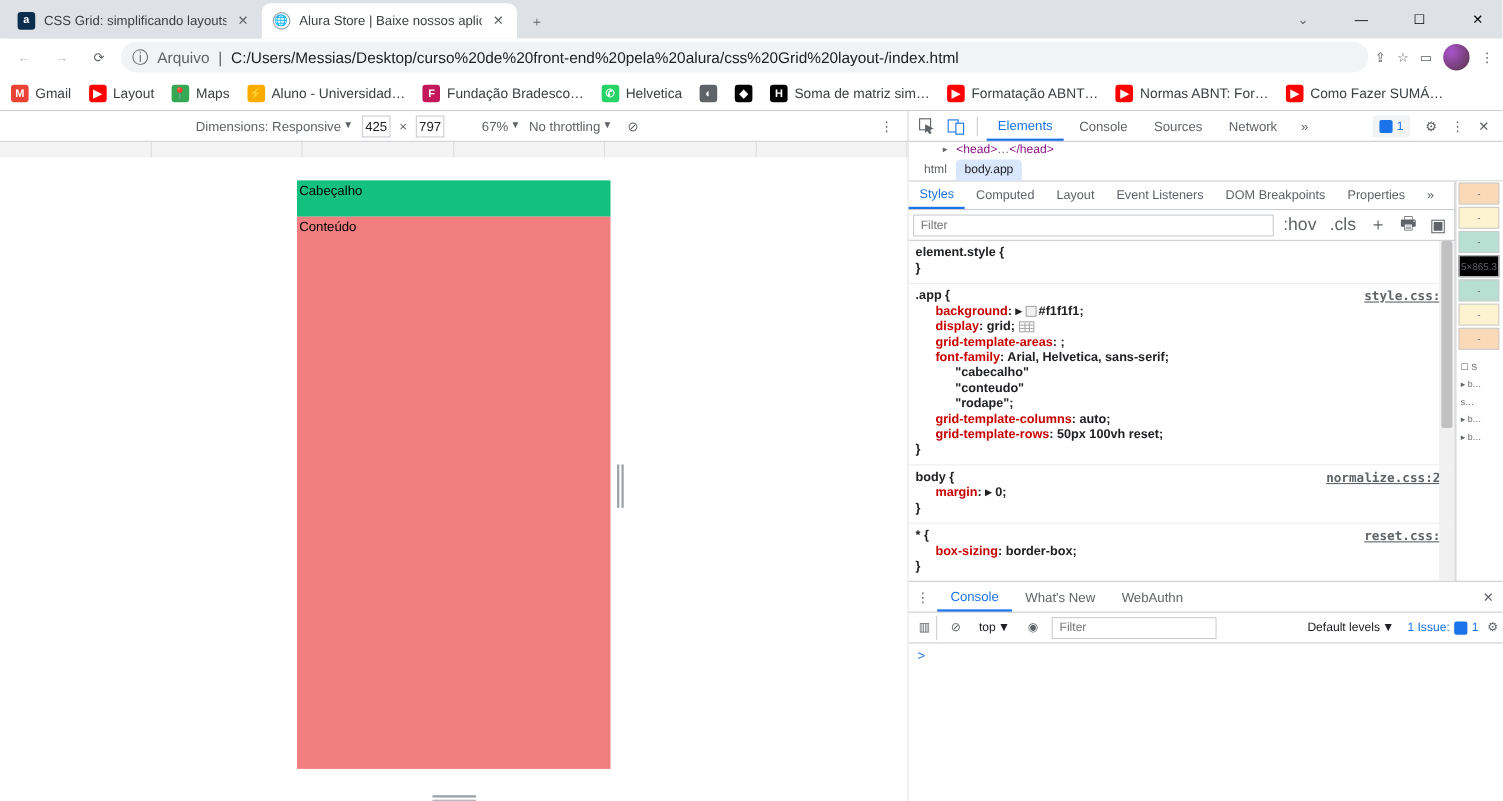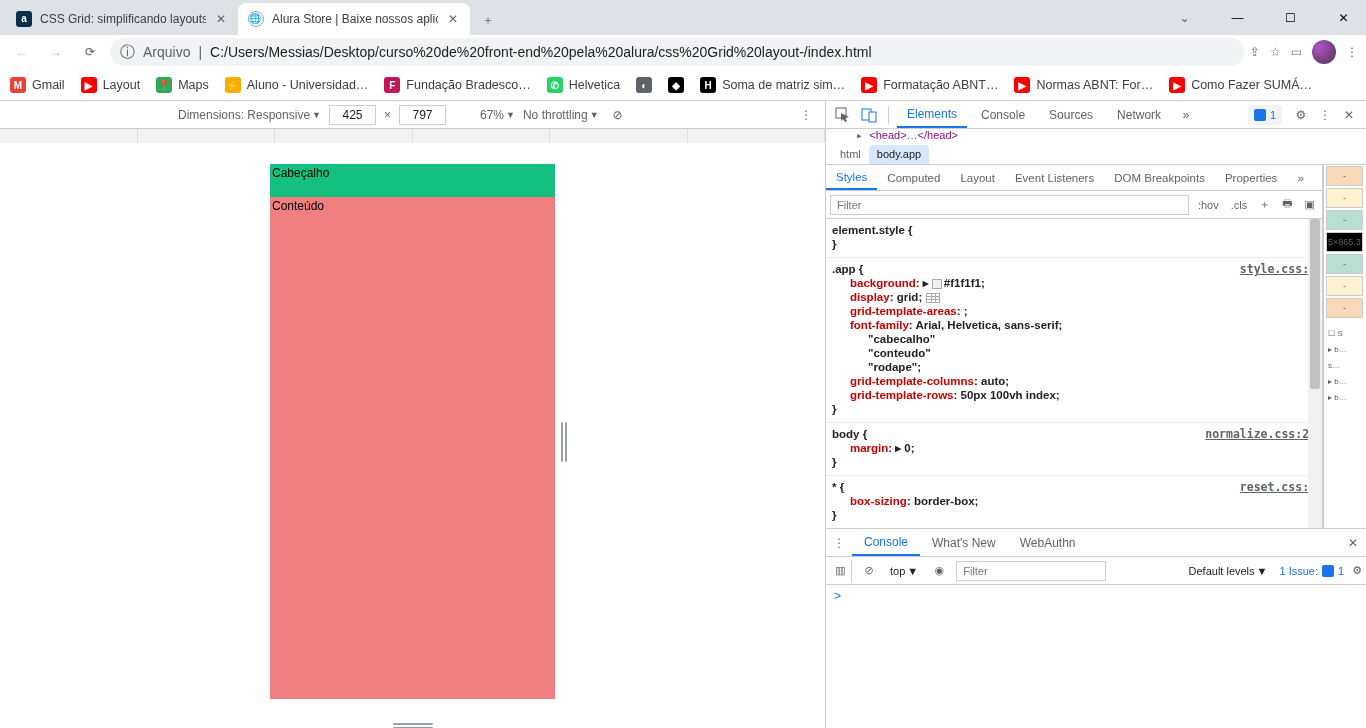--- a/index.html
+++ b/index.html
@@ -38,22 +38,22 @@
   .addr-right{display:flex;align-items:center;gap:10px;color:#5f6368;}
   .avatar{width:24px;height:24px;border-radius:50%;background:radial-gradient(circle at 30% 30%,#a5c,#534);}
   .bookmarks{height:30px;background:#fff;display:flex;align-items:center;gap:4px;padding:0 4px;font-size:12.5px;color:#3c4043;overflow:hidden;}
   .bm{display:flex;align-items:center;gap:6px;padding:4px 6px;border-radius:4px;white-space:nowrap;}
   .bm .bi{width:16px;height:16px;border-radius:3px;display:flex;align-items:center;justify-content:center;font-size:10px;color:#fff;font-weight:bold;}
   
   .main{height:627px;display:flex;}
   .viewport-pane{width:826px;display:flex;flex-direction:column;border-right:1px solid var(--devtools-border);}
   .device-toolbar{height:28px;border-bottom:1px solid var(--devtools-border);display:flex;align-items:center;gap:8px;padding:0 8px;color:#5f6368;font-size:12px;}
   .dt-label{margin-left:170px;}
-  .dim-input{width:47px;height:20px;border:1px solid #cacdd1;text-align:center;font-size:12px;color:#202124;}
-  .dt-sel{display:flex;align-items:center;gap:0px;}
+  .dim-input{width:26px;height:20px;border:1px solid #cacdd1;text-align:center;font-size:12px;color:#202124;}
+  .dt-sel{display:flex;gap:0px;}
   .dt-sel .caret{font-size:9px;margin-left:2px;}
   .dt-spacer{flex:1;}
   .dt-icon{width:22px;height:22px;display:flex;align-items:center;justify-content:center;}
   .canvas-area{flex:1;background:#fff;position:relative;}
   .rulers{position:absolute;left:0;right:0;top:0;height:14px;background:#f3f3f3;display:flex;}
   .rulers .seg{flex:1;border-right:1px solid #ddd;}
   .device-frame{position:absolute;left:270px;top:35px;width:285px;height:555px;background:#fff;}
   .preview-header{height:33px;background:#13c07f;color:#000;font-size:12px;padding:2px 2px;}
   .preview-content{height:502px;background:#f27f7f;color:#000;font-size:12px;padding:2px 2px;}
   .resize-handle{position:absolute;right:-14px;top:50%;transform:translateY(-50%);width:8px;height:40px;display:flex;flex-direction:row;gap:2px;}
@@ -76,21 +76,21 @@
   .dom-html-line{height:16px;padding-left:30px;font-family:Menlo,Consolas,monospace;font-size:11px;color:#5f6368;}
   .dom-html-line .tag{color:#881280;text-align:right;}
   
   .styles-area{display:flex;flex:1;min-height:0;}
   .styles-main{width:497px;display:flex;flex-direction:column;border-right:1px solid var(--devtools-border);}
   .styles-tabs{height:26px;border-bottom:1px solid var(--devtools-border);display:flex;align-items:center;font-size:11.5px;color:#5f6368;}
   .styles-tabs .st{padding:0 10px;height:25px;display:flex;align-items:center;}
   .styles-tabs .st.active{color:#1a73e8;border-bottom:2px solid #1a73e8;}
   .styles-filter{height:28px;border-bottom:1px solid var(--devtools-border);display:flex;align-items:center;gap:6px;padding:0 4px;}
   .styles-filter input{flex:1;height:20px;border:1px solid var(--devtools-border);padding:0 6px;font-size:11px;color:#5f6368;}
-  .styles-filter .fa{font-size:11px;color:#5f6368;padding:0 3px;}
+  .styles-filter .fa{font-size:16px;color:#5f6368;padding:0 3px;}
   .styles-content{flex:1;overflow:auto;font-family:Menlo,Consolas,monospace;font-size:11.5px;line-height:14px;position:relative;font-weight:bold;}
   .rule{padding:4px 6px 6px;border-bottom:1px solid #eee;position:relative;}
   .rule .src{position:absolute;right:6px;top:4px;color:#5f6368;text-decoration:underline;font-family:Menlo,Consolas,monospace;}
   .sel{color:#202124;}
   .prop{color:var(--code-red);}
   .val{color:#202124;}
   .swatch{display:inline-block;width:10px;height:10px;border:1px solid #aaa;vertical-align:middle;margin-right:2px;}
   .grid-badge{display:inline-block;width:14px;height:10px;border:1px solid #aaa;margin-left:4px;vertical-align:middle;background:
     linear-gradient(#aaa,#aaa) 0 33%/100% 1px no-repeat,
     linear-gradient(#aaa,#aaa) 0 66%/100% 1px no-repeat,
@@ -333,21 +333,21 @@
               <div><span class="sel">.app {</span></div>
               <a class="src">style.css:1</a>
               <div class="indent1"><span class="prop">background</span>: ▸ <span class="swatch" style="background:#f1f1f1"></span><span class="val">#f1f1f1</span>;</div>
               <div class="indent1"><span class="prop">display</span>: <span class="val">grid</span>;<span class="grid-badge"></span></div>
               <div class="indent1"><span class="prop">grid-template-areas</span>: <span class="val"></span>;</div>
               <div class="indent1"><span class="prop">font-family</span>: <span class="val">Arial, Helvetica, sans-serif</span>;</div>
               <div class="indent2">"cabecalho"</div>
               <div class="indent2">"conteudo"</div>
               <div class="indent2">"rodape";</div>
               <div class="indent1"><span class="prop">grid-template-columns</span>: <span class="val">auto</span>;</div>
-              <div class="indent1"><span class="prop">grid-template-rows</span>: <span class="val">50px 100vh index</span>;</div>
+              <div class="indent1"><span class="prop">grid-template-rows</span>: <span class="val">50px 100vh reset</span>;</div>
               <div>}</div>
             </div>
             <div class="rule">
               <div><span class="sel">body {</span></div>
               <a class="src">normalize.css:23</a>
               <div class="indent1"><span class="prop">margin</span>: ▸ <span class="val">0</span>;</div>
               <div>}</div>
             </div>
             <div class="rule">
               <div><span class="sel">* {</span></div>

